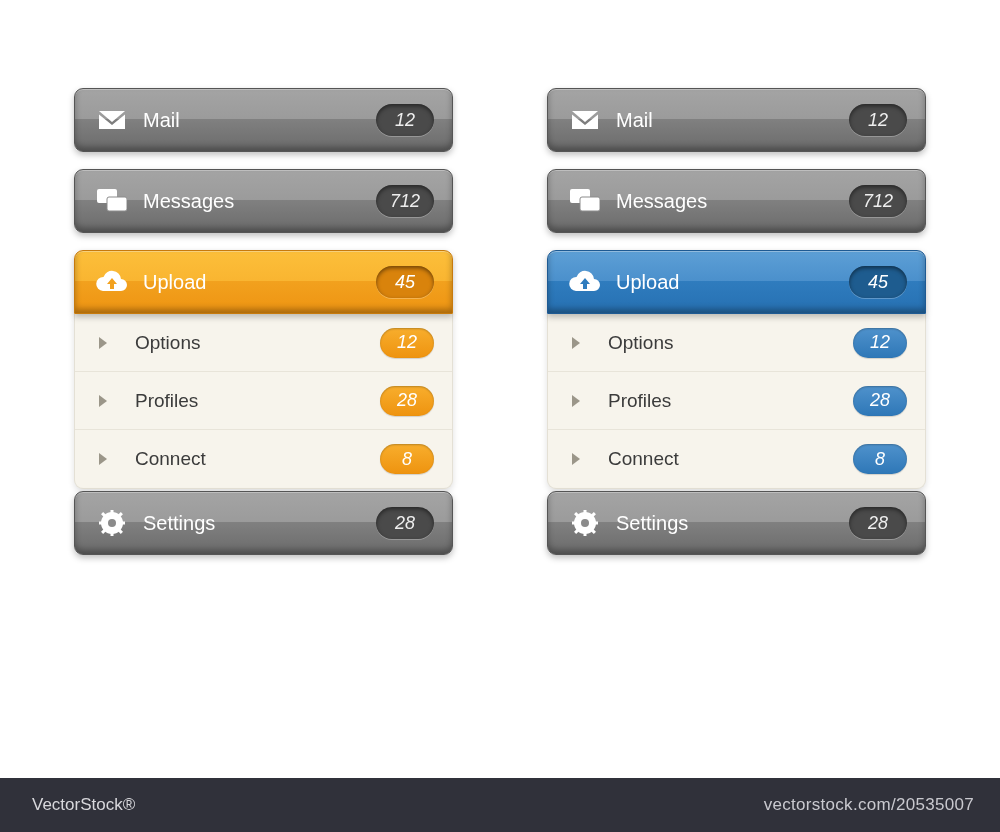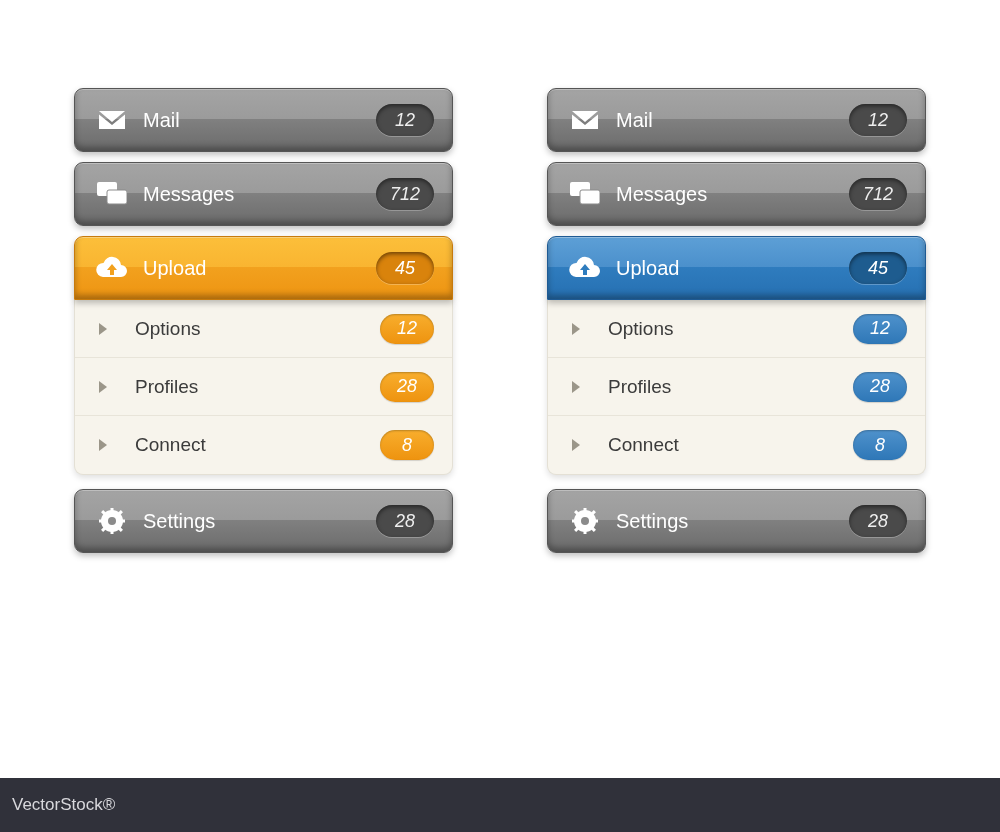--- a/index.html
+++ b/index.html
@@ -12,21 +12,21 @@
   }
   .stage {
     display: flex;
     gap: 94px;
     padding: 88px 74px 0 74px;
   }
   .menu { width: 380px; }
   .item {
     height: 64px;
     border-radius: 9px;
-    margin-bottom: 10px;
+    margin-bottom: 17px;
     display: flex;
     align-items: center;
     padding: 0 18px 0 20px;
     color: #fff;
     font-size: 20px;
     position: relative;
     box-shadow: 0 3px 6px rgba(0,0,0,.25), inset 0 -4px 6px rgba(0,0,0,.30), inset 0 1px 0 rgba(255,255,255,.35);
     background: linear-gradient(to bottom, #a4a4a4 0%, #9b9b9b 48%, #808080 49%, #6b6b6b 100%);
     border: 1px solid #555;
     cursor: pointer;
@@ -61,21 +61,21 @@
     border-bottom-left-radius: 0;
     border-bottom-right-radius: 0;
   }
   .item.blue .badge { background: #1e5c8f; color: #fff; }
 
   .sub {
     background: #f7f4ec;
     border: 1px solid #e4e0d5;
     border-top: none;
     border-radius: 0 0 9px 9px;
-    margin-bottom: 14px;
+    margin-bottom: 2px;
     box-shadow: 0 3px 6px rgba(0,0,0,.12);
     overflow: hidden;
   }
   .subitem {
     height: 58px;
     display: flex;
     align-items: center;
     padding: 0 18px 0 24px;
     border-bottom: 1px solid #e8e4d9;
     color: #3b3b3b;
@@ -94,21 +94,21 @@
   .sub-blue .badge { background: linear-gradient(to bottom,#4f92cc,#2e77b7); color:#fff; box-shadow: inset 0 1px 2px rgba(0,0,0,.25), 0 1px 1px rgba(0,0,0,.15); min-width:54px; height:30px; border-radius:15px;}
 
   .footer {
     position: absolute;
     left: 0; right: 0; bottom: 0;
     height: 54px;
     background: #30313a;
     display: flex;
     align-items: center;
     justify-content: space-between;
-    padding: 0 26px 0 12px;
+    padding: 0 26px 0 32px;
     color: #d8d8dc;
     font-size: 17px;
   }
   .footer .id { color: #c9c9cf; letter-spacing: .3px; }
   svg { display:block; }
 </style>
 </head>
 <body>
 
 <div id="stage" class="stage">
@@ -247,13 +247,14 @@
           </svg>
         </span>
         <span class="label" style="color: rgb(255, 255, 255);">Settings</span>
         <span class="badge badge-dark">28</span>
       </div>
     </div>
   </div>
 
 <div class="footer">
   <span>VectorStock®</span>
+  <span class="id">vectorstock.com/20535007</span>
 </div>
 
 </body></html>

